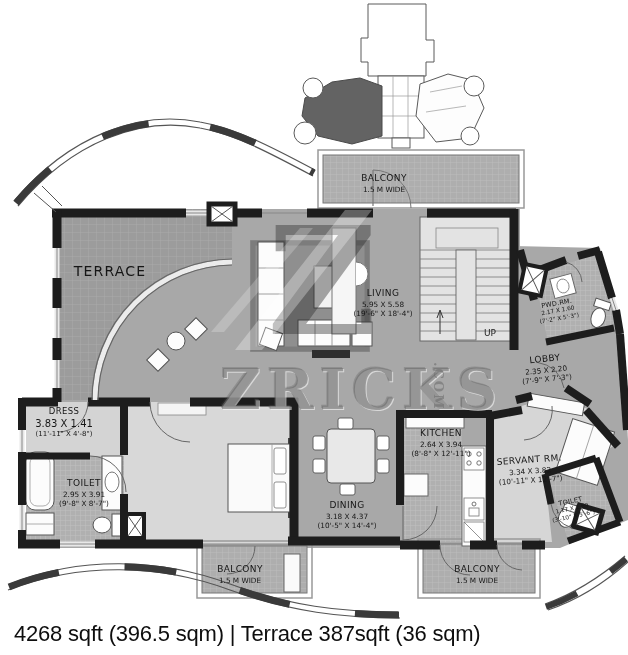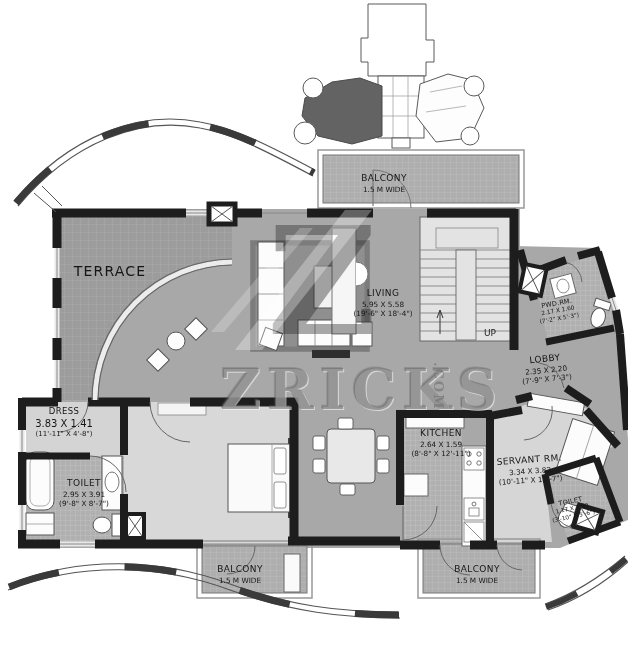--- a/index.html
+++ b/index.html
@@ -332,24 +332,29 @@
   <div class="rdim" style="font-size:7px">(11'-11" X 4'-8")</div>
 </div>
 
 <div class="room-label" style="left:84px;top:493px;">
   <div class="rname">TOILET</div>
   <div class="rdim">2.95 X 3.91</div>
   <div class="rdim">(9'-8" X 8'-7")</div>
 </div>
 
 
+<div class="room-label" style="left:347px;top:515px;">
+  <div class="rname">DINING</div>
+  <div class="rdim">3.18 X 4.37</div>
+  <div class="rdim">(10'-5" X 14'-4")</div>
+</div>
 
 <div class="room-label" style="left:441px;top:443px;">
   <div class="rname">KITCHEN</div>
-  <div class="rdim">2.64 X 1.59</div>
+  <div class="rdim">2.64 X 3.94</div>
   <div class="rdim">(8'-8" X 12'-11")</div>
 </div>
 
 <div class="room-label" style="left:530px;top:470px;transform:translate(-50%,-50%) rotate(-4deg);">
   <div class="rname">SERVANT RM.</div>
   <div class="rdim">3.34 X 3.82</div>
   <div class="rdim">(10'-11" X 12'-7")</div>
 </div>
 
 <div class="room-label sm" style="left:572px;top:509px;transform:translate(-50%,-50%) rotate(-12deg);">
@@ -364,14 +369,15 @@
 </div>
 
 <div class="room-label" style="left:477px;top:575px;">
   <div class="rname">BALCONY</div>
   <div class="rdim">1.5 M WIDE</div>
 </div>
 
 <div class="wm-brand">ZRICKS</div>
 <div class="wm-tld">.COM</div>
 
+<div class="caption">4268 sqft (396.5 sqm) | Terrace 387sqft (36 sqm)</div>
 
 </div>
 
 </body></html>

